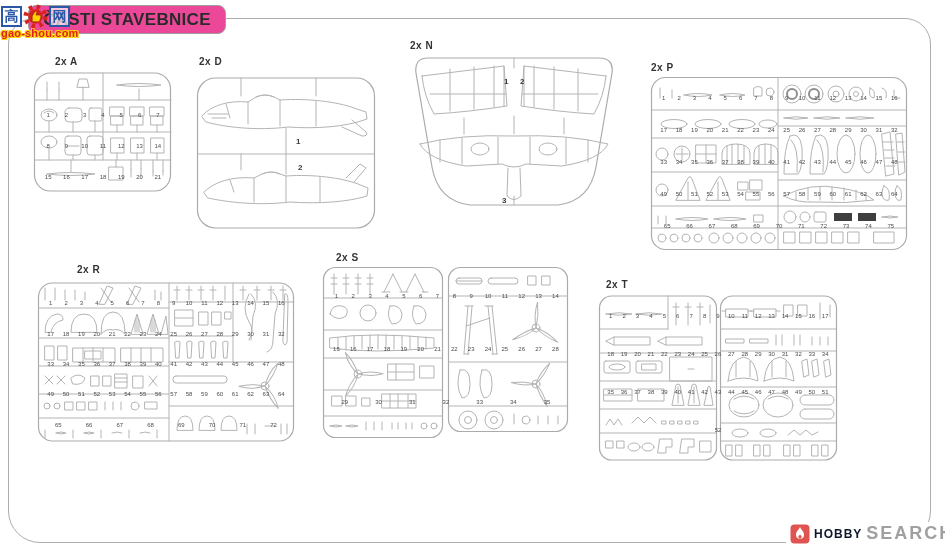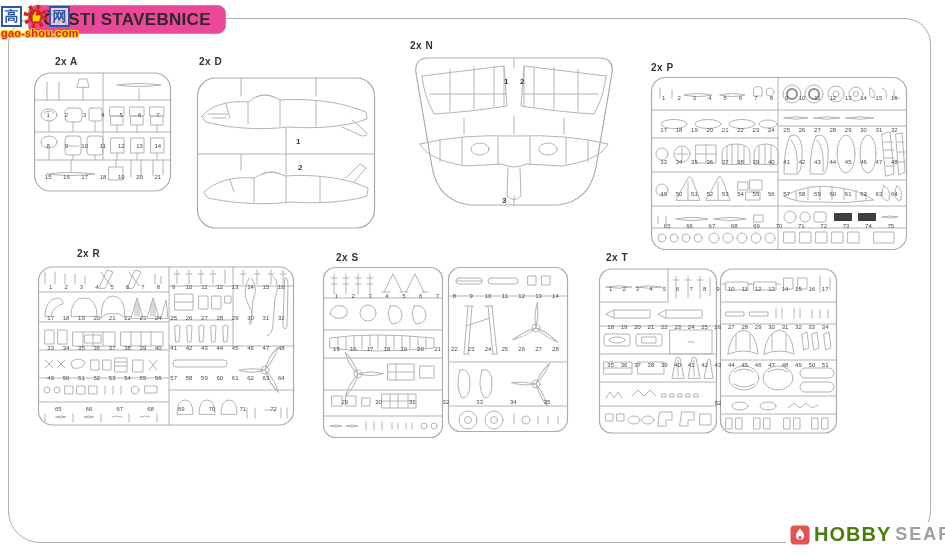--- a/index.html
+++ b/index.html
@@ -21,21 +21,21 @@
   .gslogo .row{display:flex;align-items:center;gap:1px}
   .cnbox{width:21px;height:21px;border:2px solid #2b57a8;color:#2b57a8;
     display:inline-flex;align-items:center;justify-content:center;
     font-size:14px;font-weight:bold;background:rgba(255,255,255,.7)}
   .gsdomain{font-size:11px;font-weight:bold;color:#e01f1f;letter-spacing:.2px;margin-top:-2px;
     text-shadow:1px 1px 0 #ffd200,-1px -1px 0 #ffd200,1px -1px 0 #ffd200,-1px 1px 0 #ffd200}
 
   
   .hslogo{position:absolute;left:786px;top:522px;z-index:5;display:flex;align-items:center;
     gap:4px;background:#fff;padding:1px 4px}
-  .hs1{color:#4d7c0f;font-weight:bold;font-size:20px;letter-spacing:1px}
+  .hs1{color:#0f172a;font-weight:bold;font-size:12px;letter-spacing:1px}
   .hs2{color:#a0a0a0;font-weight:bold;font-size:18px;letter-spacing:2px}
 
   
   .sprue{position:absolute;z-index:2}
   .sprue-label{position:absolute;top:0;font-weight:bold;font-size:10px;color:#333;letter-spacing:.5px}
   .sprue svg{position:absolute;left:0;top:14px}
   .art{stroke:#b4b4b4;fill:none;stroke-width:1;stroke-linejoin:round;stroke-linecap:round}
   .frame{stroke:#ababab;fill:none;stroke-width:1.2}
   .darkpart{fill:#3f3f3f;stroke:none}
   .ring{stroke:#8f8f8f;stroke-width:2;fill:none}
@@ -321,21 +321,21 @@
       <span class="pn">69</span>
       <span class="pn">70</span>
       <span class="pn">71</span>
       <span class="pn">72</span>
       <span class="pn">73</span>
       <span class="pn">74</span>
       <span class="pn">75</span>
     </div>
 </div>
 
-<div class="sprue" style="left:37px;top:248px;width:258px;height:184px">
+<div class="sprue" style="left:37px;top:264px;width:258px;height:184px">
   <div class="sprue-label" style="left:40px">2x R</div>
   <svg width="258" height="170" viewBox="0 0 258 170">
     <rect class="frame" x="1.5" y="5" width="255" height="158" rx="14"></rect>
     <g class="art">
       <path d="M132,5 V163 M2,30 H132 M2,60 H132 M2,88 H132 M2,116 H132 M2,140 H132 M132,24 H257 M132,58 H196 M132,84 H257 M132,128 H257 M196,5 V84"></path>
       <path d="M8,10 v12 M18,10 v12 M28,12 v10 M38,12 v10 M48,14 v8"></path>
       <path d="M62,26 L70,8 L76,10 L68,26 Z M64,10 L74,24 M90,26 L98,8 L104,10 L96,26 Z M92,10 L102,24"></path>
       <path d="M118,12 v10 M124,14 v8"></path>
       <path d="M8,54 Q8,38 20,36 Q26,36 26,42 Q16,44 14,54 Z"></path>
       <path d="M34,54 Q34,36 47,36 Q60,36 60,54 Z"></path>
@@ -552,21 +552,21 @@
       <span class="pn">29</span>
       <span class="pn">30</span>
       <span class="pn">31</span>
       <span class="pn">32</span>
       <span class="pn">33</span>
       <span class="pn">34</span>
       <span class="pn">35</span>
     </div>
 </div>
 
-<div class="sprue" style="left:598px;top:252px;width:240px;height:188px">
+<div class="sprue" style="left:598px;top:279px;width:240px;height:188px">
   <div class="sprue-label" style="left:8px">2x T</div>
   <svg width="240" height="174" viewBox="0 0 240 174">
     <rect class="frame" x="1.5" y="3" width="117" height="164" rx="12"></rect>
     <rect class="frame" x="122.5" y="3" width="116" height="164" rx="12"></rect>
     <g class="art">
       <path d="M2,36 H70 M70,3 V36 M2,60 H118 M2,88 H118 M2,116 H118 M2,140 H118 M123,36 H238 M123,58 H238 M123,94 H238 M123,130 H238 M123,148 H238"></path>
       <path d="M8,21 q13,-2.5 26,0 q-13,2.5 -26,0 M38,21 q13,-2.5 26,0 q-13,2.5 -26,0"></path>
       <path d="M78,10 v22 M75,14 h6 M90,10 v22 M87,14 h6 M102,10 v22 M99,14 h6 M112,12 v18"></path>
       <path d="M8,48 L16,44 h36 v8 h-36 z M16,44 v8"></path>
       <path d="M60,48 L68,44 h36 v8 h-36 z M68,44 v8"></path>

